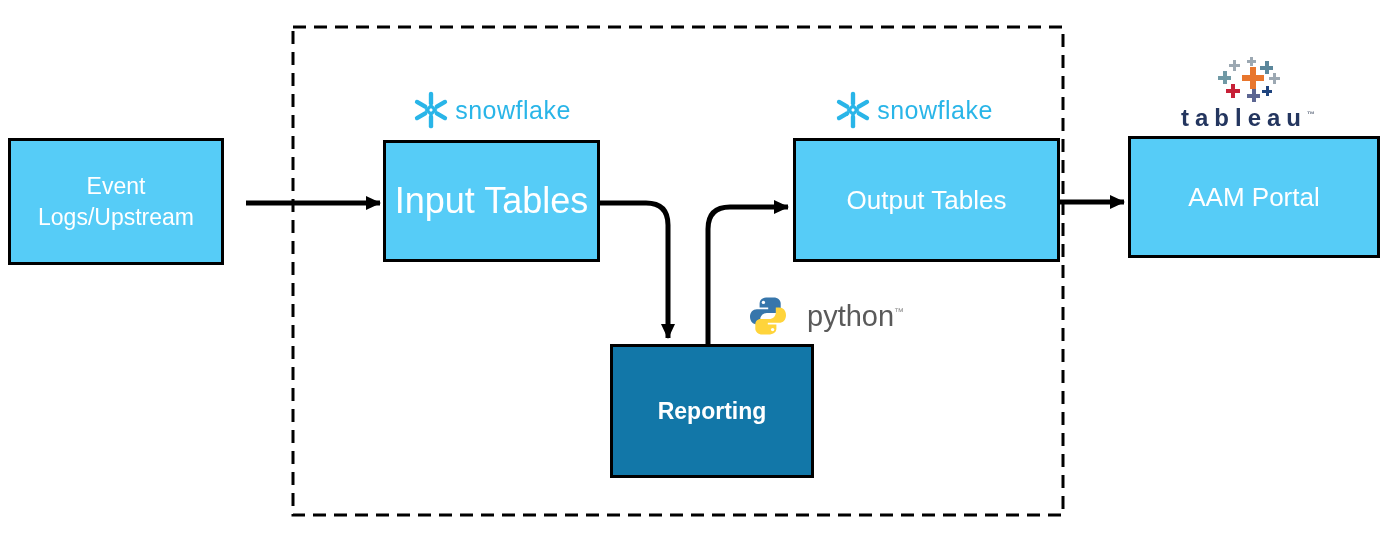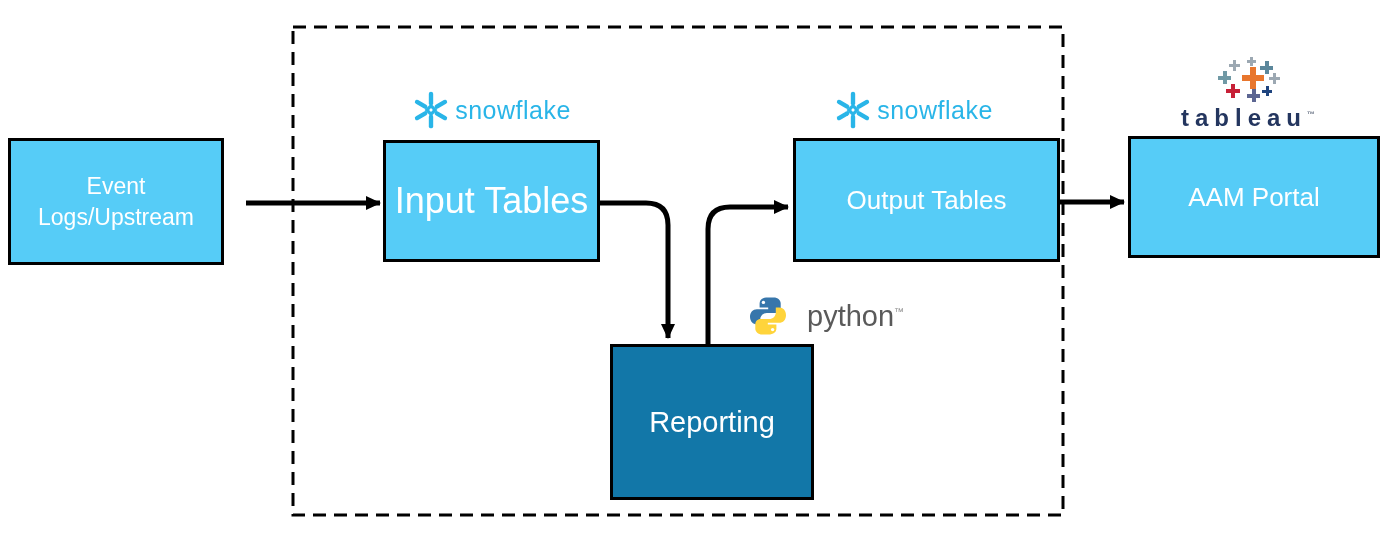--- a/index.html
+++ b/index.html
@@ -19,21 +19,21 @@
     border:3px solid #000;
     display:flex;align-items:center;justify-content:center;
     text-align:center;color:#fff;
   }
   .node.light{background:#56CCF7;}
   .node.dark{background:#1277A8;}
   .node .line{display:block;}
 
   #node-event-logs{left:8px;top:138px;width:216px;height:127px;font-size:23px;line-height:1.32;}
   #node-input-tables{left:383px;top:140px;width:217px;height:122px;font-size:36px;}
-  #node-reporting-scripts{left:610px;top:344px;width:204px;height:156px;font-size:29px;line-height:1.4;}
+  #node-reporting-scripts{left:610px;top:344px;width:204px;height:134px;font-size:23px;line-height:1.4;font-weight:bold;}
   #node-output-tables{left:793px;top:138px;width:267px;height:124px;font-size:26px;}
   #node-aam-portal{left:1128px;top:136px;width:252px;height:122px;font-size:26px;}
 
   
   .logo{position:absolute;z-index:2;display:flex;align-items:center;justify-content:center;}
   .snowflake-logo{height:44px;gap:5px;}
   #snowflake-logo-input{left:383px;top:88px;width:217px;}
   #snowflake-logo-output{left:793px;top:88px;width:241px;}
   .snowflake-word{color:#29B5E8;font-size:25px;letter-spacing:.5px;}
 

